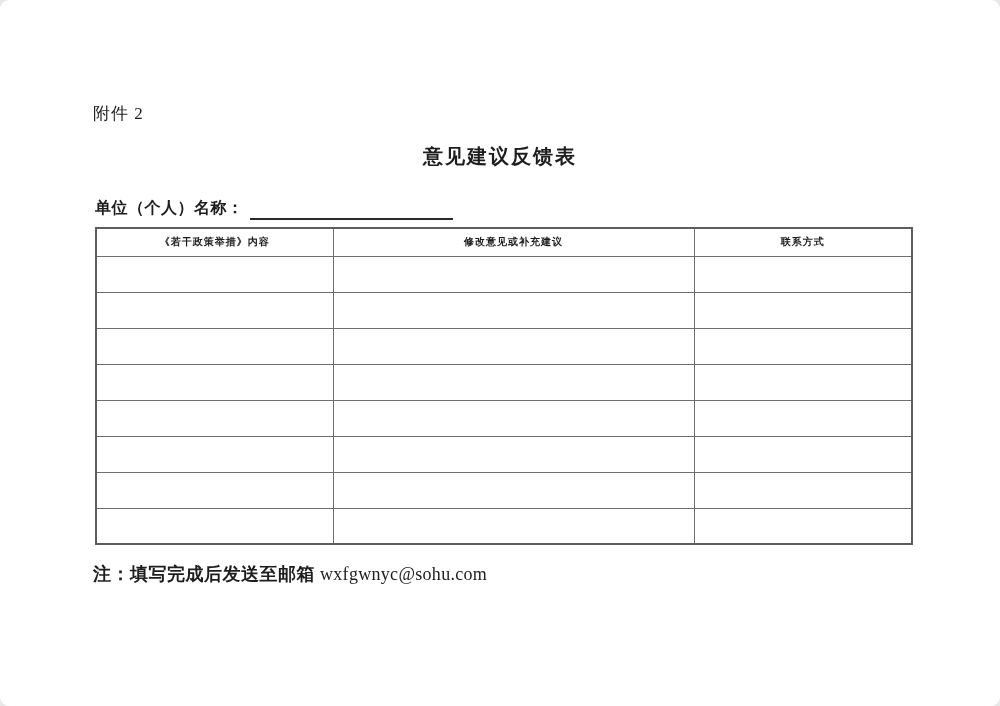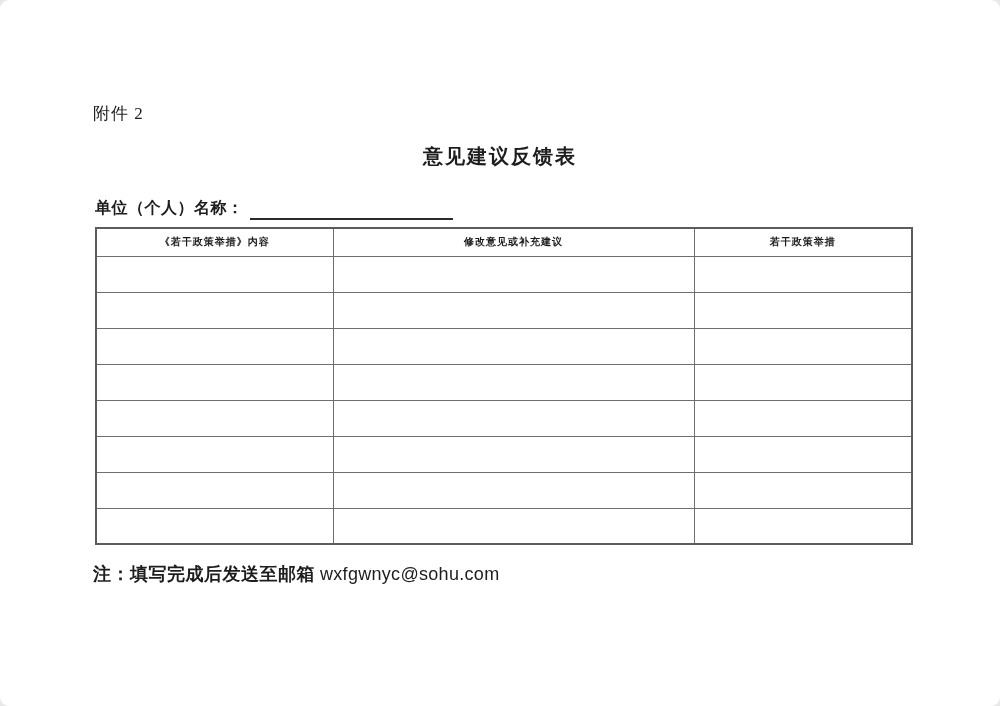--- a/index.html
+++ b/index.html
@@ -91,21 +91,21 @@
     font-size: 18px;
     line-height: 26px;
     white-space: nowrap;
   }
   .note-prefix {
     font-family: "Liberation Serif", serif;
     font-weight: bold;
     letter-spacing: 0.5px;
   }
   .note-email {
-    font-family: Liberation Sans, sans-serif;
+    font-family: Liberation Serif, serif;
     font-weight: normal;
     letter-spacing: 0.3px;
   }
 </style>
 </head>
 <body>
 
 <div class="page" style="--bg: #ffffff; --text: #1d1d1d; --border: #6e6e6e; --border-dark: #5c5c5c;">
 
   <div class="attachment-label">附件 2</div>
@@ -121,21 +121,21 @@
   <table class="feedback-table">
     <colgroup>
       <col style="width:237px">
       <col style="width:361px">
       <col style="width:218px">
     </colgroup>
     <thead>
       <tr>
           <th>《若干政策举措》内容</th>
           <th>修改意见或补充建议</th>
-          <th>若干政策举措</th>
+          <th>联系方式</th>
         </tr>
     </thead>
     <tbody>
         <tr>
           <td></td>
           <td></td>
           <td></td>
         </tr>
         <tr>
           <td></td>

